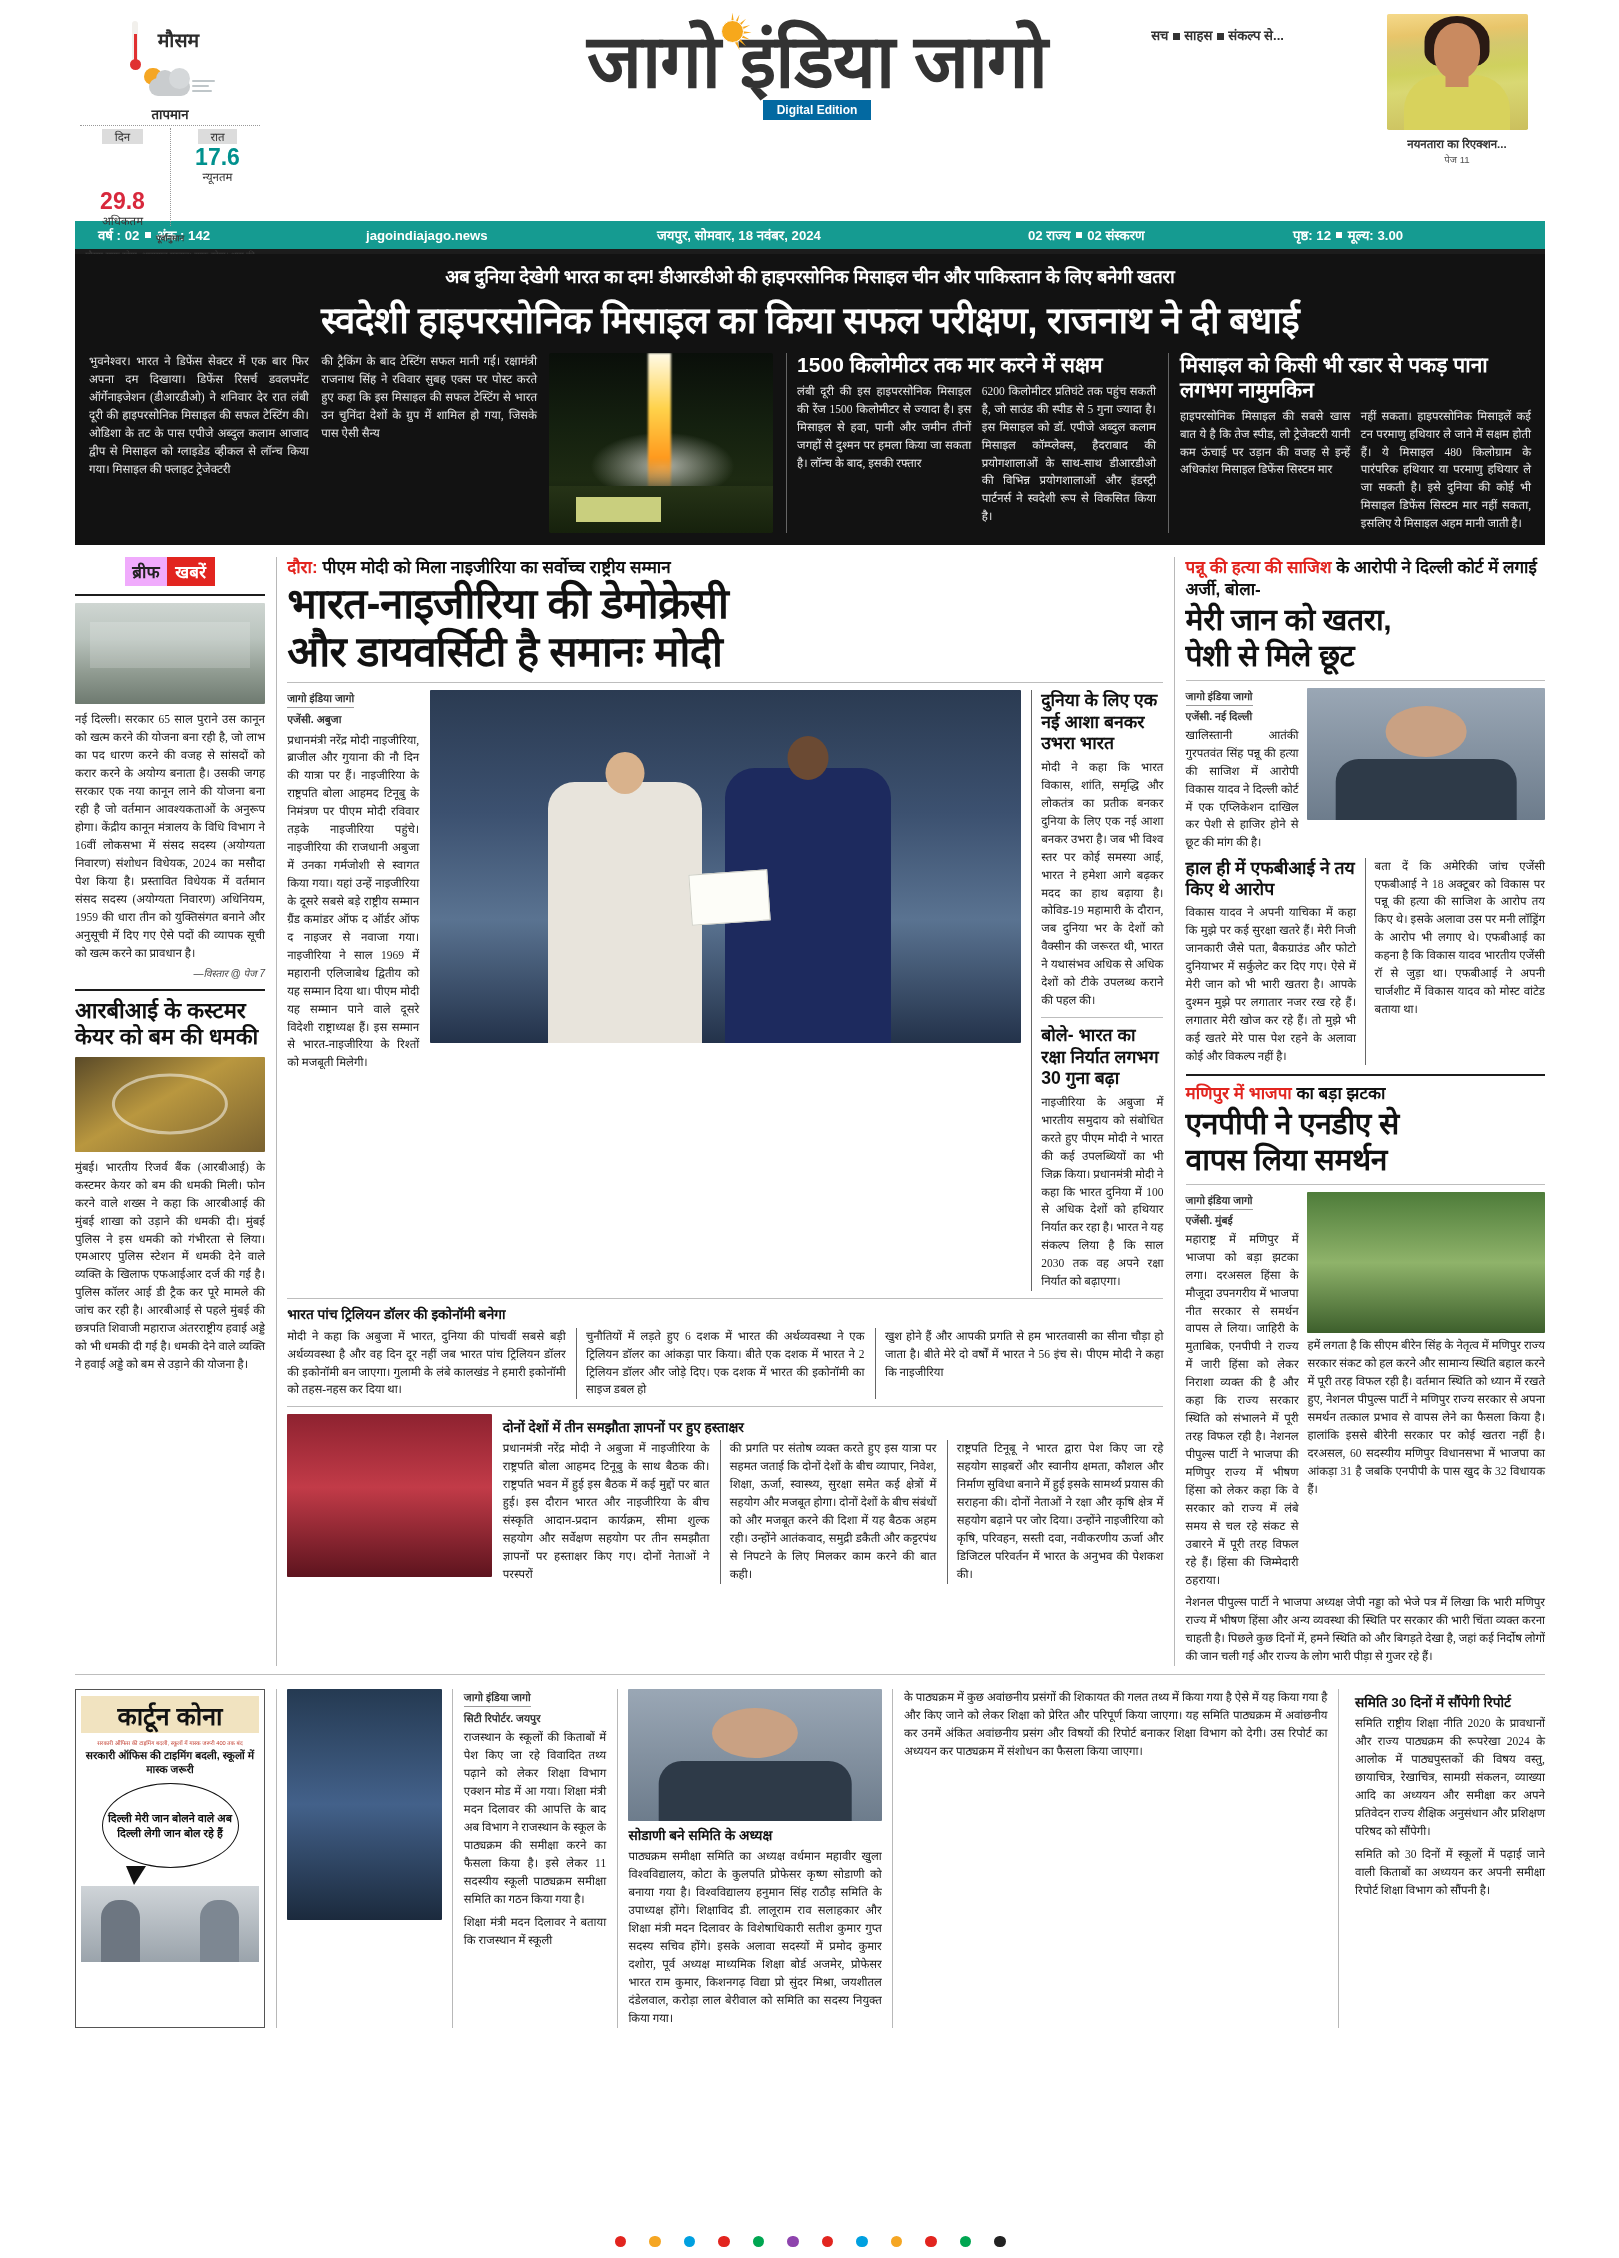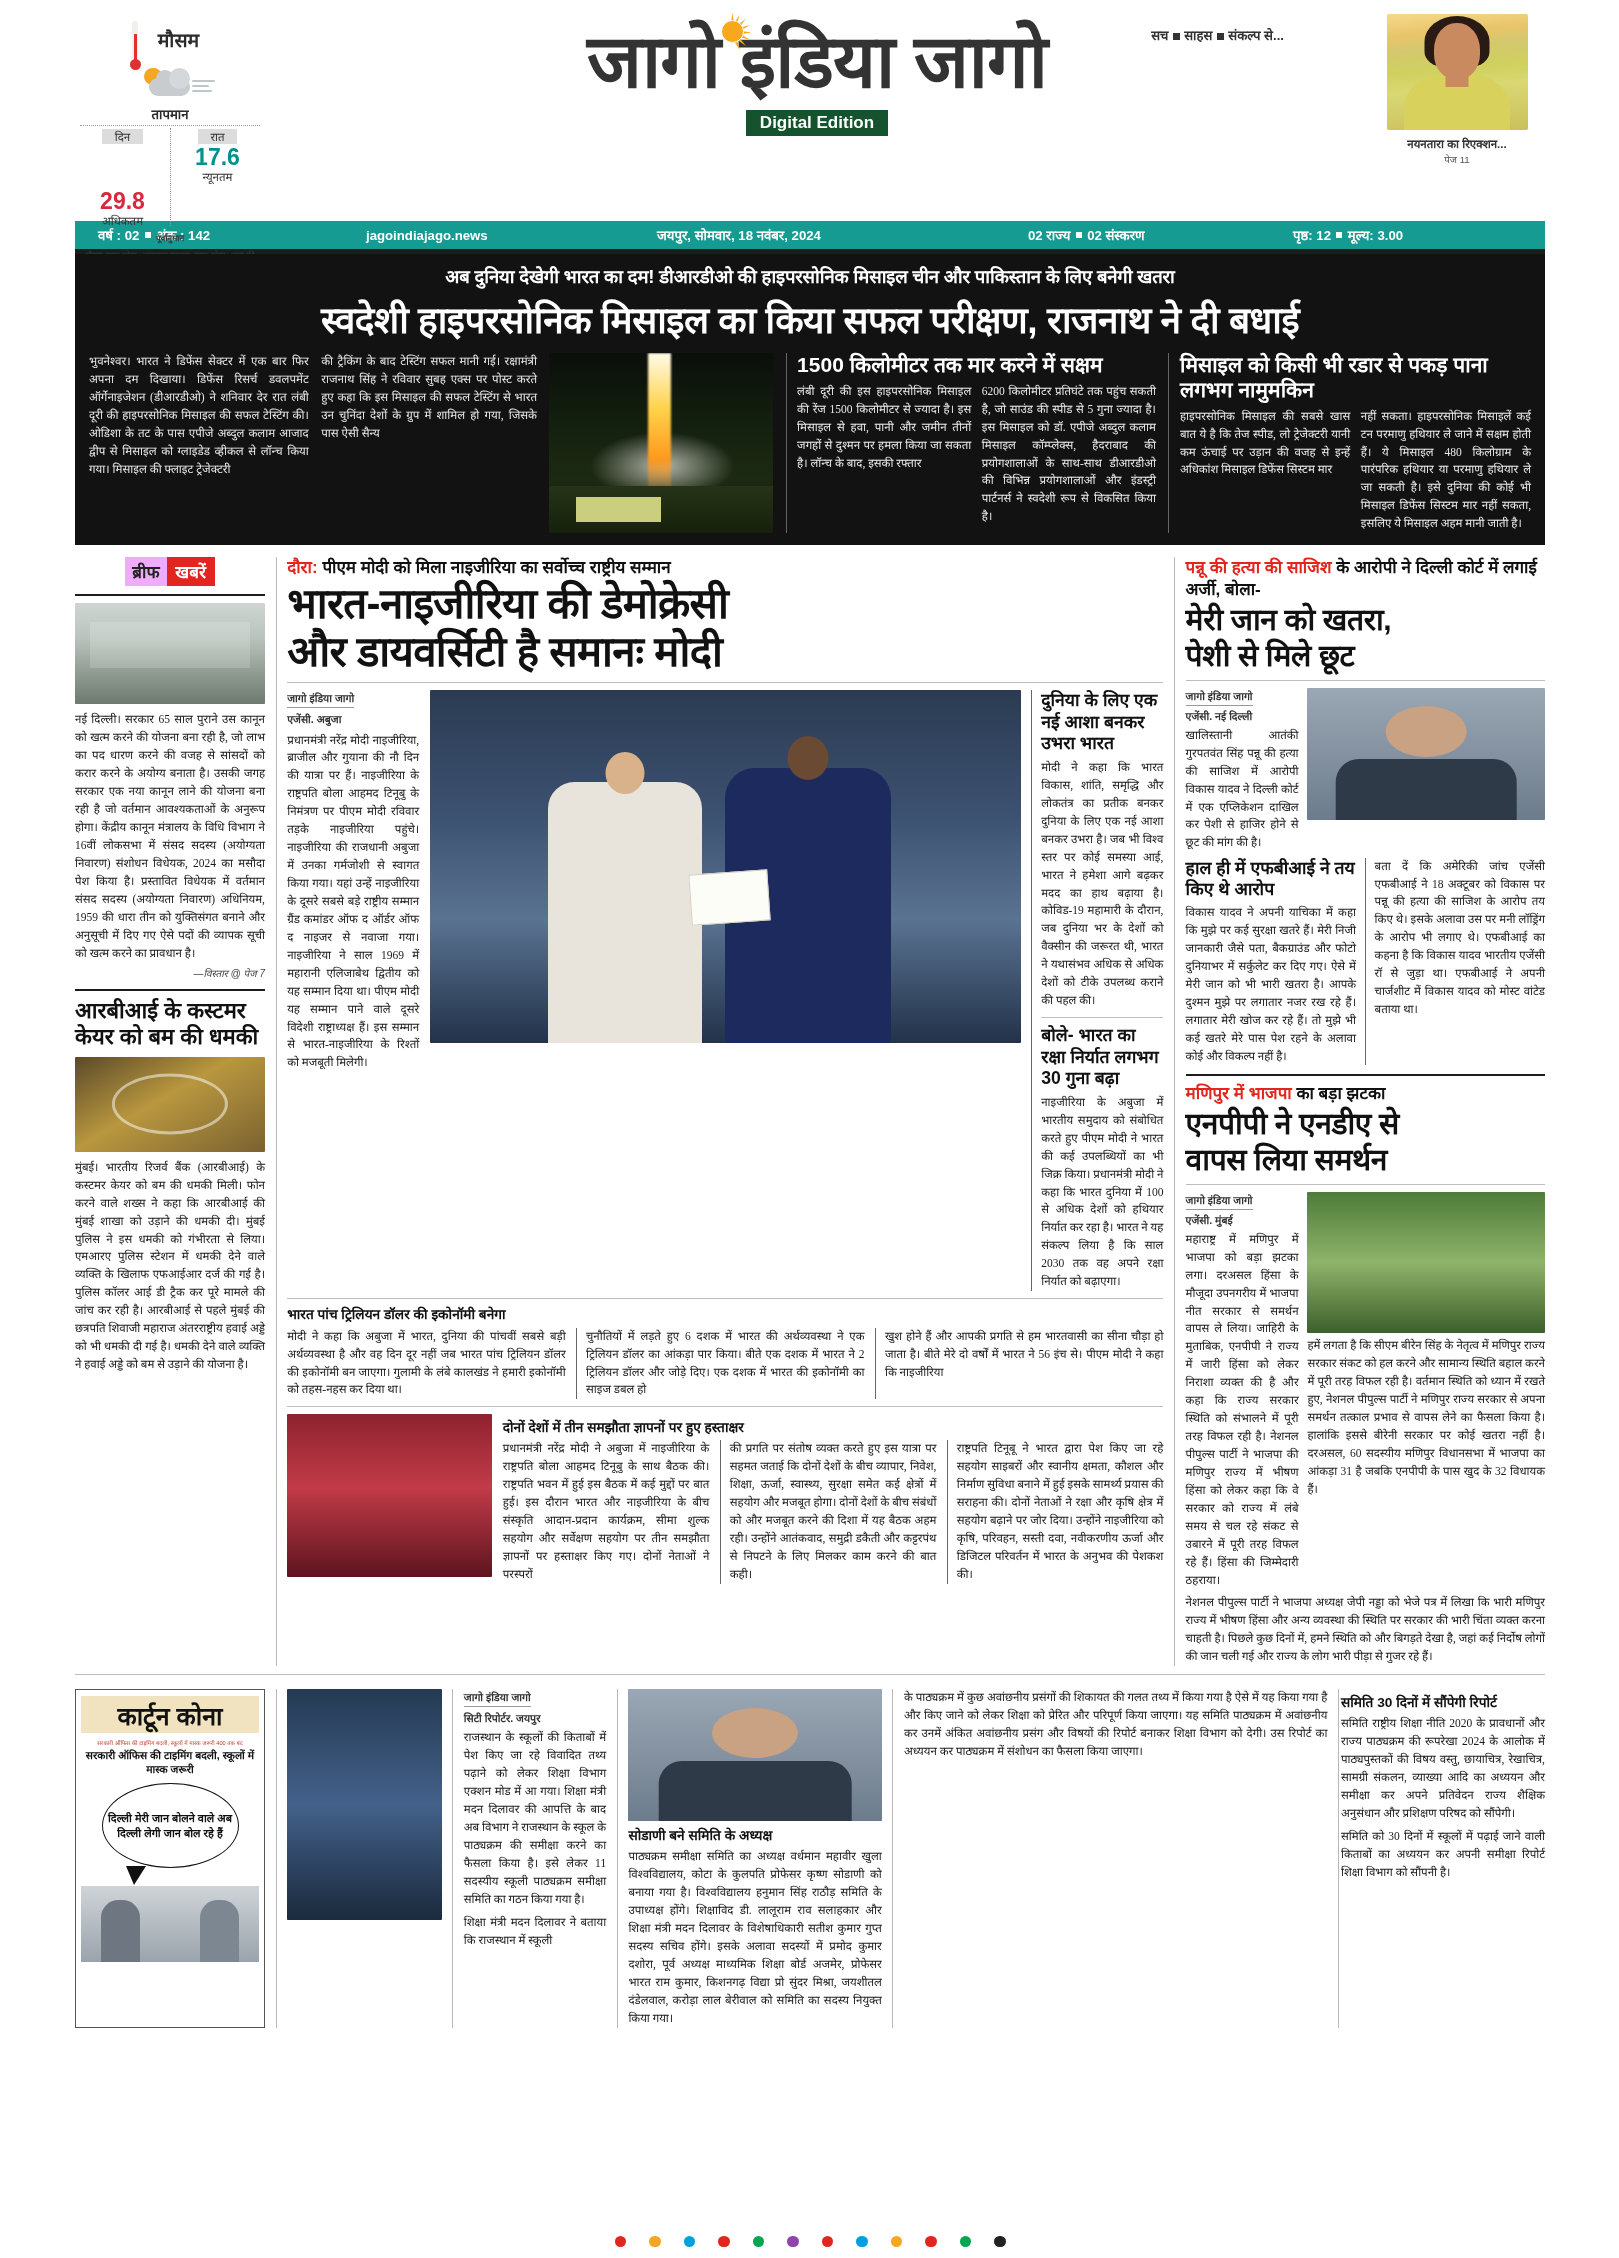--- a/index.html
+++ b/index.html
@@ -39,21 +39,21 @@
   .wx-cap { font-family:"Liberation Sans", sans-serif; font-size:11.5px; color:#333; }
   .wx-note { font-family:"Liberation Sans", sans-serif; font-size:8.4px; line-height:1.42; color:#3a3a3a; margin-top:5.3px; padding:0 1.8px; }
 
   .nameplate { flex:1; position:relative; text-align:center; padding-top:5.3px; }
   .np-tag { position:absolute; right:85px; top:17.6px; font-family:"Liberation Sans", sans-serif; font-size:13.2px; font-weight:bold; color:#333; white-space:nowrap; }
   .np-tag .sq { display:inline-block; width:7px; height:7px; background:#333; margin:0 4.4px 0.9px 4.4px; }
   .np-title { font-family:"Liberation Sans", sans-serif; font-weight:bold; font-size:74px; letter-spacing:-0.9px; color:#333333; line-height:0.98; margin-top:12.4px; position:relative; }
   .np-sun { position:absolute; left:50%; top:-14px; transform:translateX(-104px); width:39px; height:39px; }
   .np-sun .core { position:absolute; left:8px; top:8px; width:23px; height:23px; background:#f7a81b; border-radius:50%; border:1.8px solid #fff; }
   .np-sun .ray { position:absolute; left:50%; top:50%; width:4.4px; height:39px; margin:-19.4px 0 0 -2.2px; background:#f7a81b; clip-path: polygon(50% 0, 100% 40%, 0 40%); }
-  .digital-edition { display:inline-block; background:#14532d; color:#fff; font-family:"Liberation Sans", sans-serif; font-weight:bold; font-size:17px; padding:2.6px 14px 3.5px; margin-top:11px; }
+  .digital-edition { display:inline-block; background:#0369a1; color:#fff; font-family:"Liberation Sans", sans-serif; font-weight:bold; font-size:12px; padding:2.6px 14px 3.5px; margin-top:1px; }
 
   .promo { width:176px; text-align:center; padding-top:5.3px; }
   .promo-img { width:141px; height:116px; margin:0 auto; border-radius:1.8px;
      background: linear-gradient(175deg,#f5d98a 0%, #e8c56a 18%, #d4c86e 30%, #cfd15e 48%, #d9d873 62%, #cbbf5d 100%);
      position:relative; overflow:hidden; }
   .promo-img .face { position:absolute; left:50%; top:8.8px; transform:translateX(-50%); width:46px; height:56px; border-radius:48% 48% 44% 44%; background:#c98a60; }
   .promo-img .hair { position:absolute; left:50%; top:1.8px; transform:translateX(-50%); width:65px; height:51px; border-radius:50% 50% 30% 30%; background:#2a1a14; }
   .promo-img .body { position:absolute; left:50%; bottom:0; transform:translateX(-50%); width:106px; height:55px; border-radius:35px 35px 0 0; background:#d8d25c; }
   .promo-img .neck { position:absolute; left:50%; top:55px; transform:translateX(-50%); width:23px; height:17.6px; background:#c98a60; }
   .promo-cap { font-family:"Liberation Sans", sans-serif; font-size:11.5px; font-weight:bold; color:#333; margin-top:6.2px; }
@@ -437,21 +437,21 @@
         <div class="ph ph-person" style="height:132px;">
           <div class="head"></div>
             <div class="torso"></div>
         </div>
         <div class="cap" style="margin-top:5.3px;">सोडाणी बने समिति के अध्यक्ष</div>
         <div class="body-txt" style="margin-top:4.4px;">पाठ्यक्रम समीक्षा समिति का अध्यक्ष वर्धमान महावीर खुला विश्वविद्यालय, कोटा के कुलपति प्रोफेसर कृष्ण सोडाणी को बनाया गया है। विश्वविद्यालय हनुमान सिंह राठौड़ समिति के उपाध्यक्ष होंगे। शिक्षाविद डी. लालूराम राव सलाहकार और शिक्षा मंत्री मदन दिलावर के विशेषाधिकारी सतीश कुमार गुप्त सदस्य सचिव होंगे। इसके अलावा सदस्यों में प्रमोद कुमार दशोरा, पूर्व अध्यक्ष माध्यमिक शिक्षा बोर्ड अजमेर, प्रोफेसर भारत राम कुमार, किशनगढ़ विद्या प्रो सुंदर मिश्रा, जयशीतल दंडेलवाल, करोड़ा लाल बेरीवाल को समिति का सदस्य नियुक्त किया गया।</div>
       </div>
       <div class="rule-v" style="flex:1;padding-left:10.6px;">
         <div class="body-txt">के पाठ्यक्रम में कुछ अवांछनीय प्रसंगों की शिकायत की गलत तथ्य में किया गया है ऐसे में यह किया गया है और किए जाने को लेकर शिक्षा को प्रेरित और परिपूर्ण किया जाएगा। यह समिति पाठ्यक्रम में अवांछनीय कर उनमें अंकित अवांछनीय प्रसंग और विषयों की रिपोर्ट बनाकर शिक्षा विभाग को देगी। उस रिपोर्ट का अध्ययन कर पाठ्यक्रम में संशोधन का फैसला किया जाएगा।</div>
       </div>
-      <div class="rule-v" style="width:207px;padding-left:2px;">
+      <div class="rule-v" style="width:207px;padding-left:16px;">
         <div class="cap">समिति 30 दिनों में सौंपेगी रिपोर्ट</div>
         <div class="body-txt" style="margin-top:4.4px;">समिति राष्ट्रीय शिक्षा नीति 2020 के प्रावधानों और राज्य पाठ्यक्रम की रूपरेखा 2024 के आलोक में पाठ्यपुस्तकों की विषय वस्तु, छायाचित्र, रेखाचित्र, सामग्री संकलन, व्याख्या आदि का अध्ययन और समीक्षा कर अपने प्रतिवेदन राज्य शैक्षिक अनुसंधान और प्रशिक्षण परिषद को सौंपेगी।</div>
         <div class="body-txt" style="margin-top:5.3px;">समिति को 30 दिनों में स्कूलों में पढ़ाई जाने वाली किताबों का अध्ययन कर अपनी समीक्षा रिपोर्ट शिक्षा विभाग को सौंपनी है।</div>
       </div>
     </div>
   </div>
 
   <div class="regmarks" id="regmarks">
       <i style="background: rgb(226, 37, 31);"></i>
       <i style="background: rgb(245, 166, 35);"></i>

